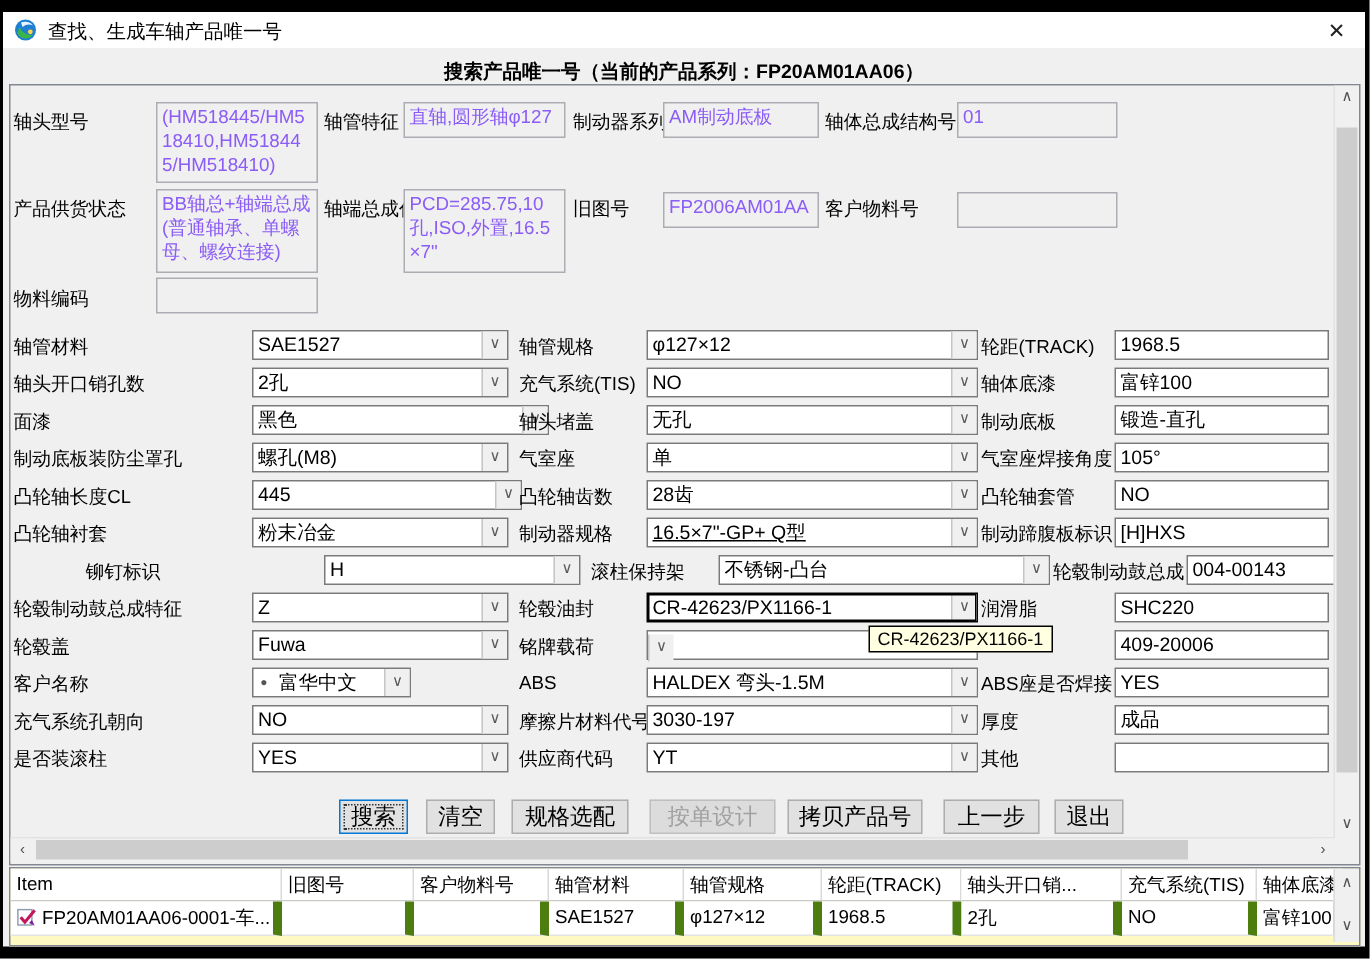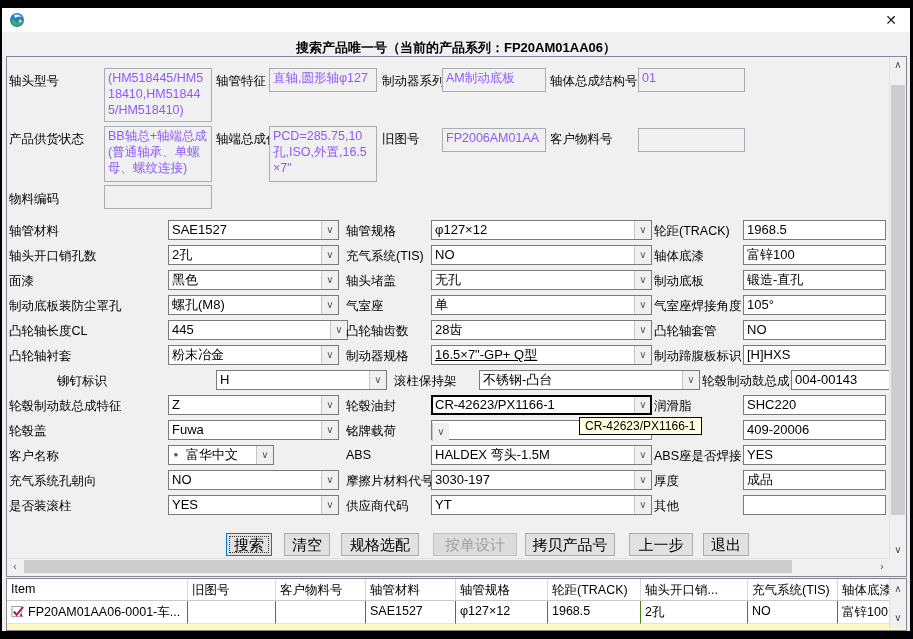--- a/index.html
+++ b/index.html
@@ -36,37 +36,38 @@
   .btn.focused{border:1px solid #0078d7;outline:1px dotted #333;outline-offset:-4px;}
   .btn.disabled{background:#dcdcdc;color:#a0a0a0;border-color:#bfbfbf;cursor:default;}
   .vscroll{position:absolute;right:0;top:0;width:16px;height:501px;background:#f0f0f0;border-left:1px solid #e2e2e2;}
   .hscroll{position:absolute;left:0;top:501px;width:883px;height:16px;background:#f0f0f0;border-top:1px solid #e2e2e2;}
   .sbarrow{position:absolute;color:#505050;font-size:10px;text-align:center;background:#f0f0f0;}
   .sbthumb{position:absolute;background:#cdcdcd;}
   .tbl{position:absolute;left:4px;top:570px;width:899px;height:51px;background:#fef9c3;
        border:1px solid #828790;overflow:hidden;}
   .tbl .hcell{position:absolute;top:0;height:22px;border-right:1px solid #d9d9d9;border-bottom:1px solid #c9c9c9;
               background:#fff;font-size:12.5px;padding:3px 4px 0 4px;box-sizing:border-box;white-space:nowrap;overflow:hidden;}
-  .tbl .dcell{position:absolute;top:22px;height:23px;border-right:1px solid #4d7c0f;border-bottom:1px solid #e3e3e3;
+  .tbl .dcell{position:absolute;top:22px;height:23px;border-right:6px solid #4d7c0f;border-bottom:1px solid #e3e3e3;
               background:#fff;font-size:12.5px;padding:3px 4px 0 4px;box-sizing:border-box;white-space:nowrap;overflow:hidden;}
   .tbl .vsb{position:absolute;right:0;top:0;width:16px;height:49px;background:#f0f0f0;border-left:1px solid #dcdcdc;}
   .itemicon{display:inline-block;vertical-align:-3px;margin-right:3px;}
 </style>
 </head>
 <body>
 
 <div class="window">
 
   <div class="titlebar">
     <svg class="appicon" viewBox="0 0 16 16">
       <circle cx="8" cy="8" r="7" fill="#1f7fd0"></circle>
       <path d="M2.5 10 A6 6 0 0 0 13 11 A8 8 0 0 1 4 6 Z" fill="#39b54a"></path>
       <path d="M5 3 A6 5 0 0 1 13 5 A7 7 0 0 0 6 6 Z" fill="#e8f4ff"></path>
       <circle cx="11.2" cy="9.2" r="1.6" fill="#ffd34d"></circle>
     </svg>
+    <span class="title">查找、生成车轴产品唯一号</span>
     <span class="close">✕</span>
   </div>
 
   <div class="heading">搜索产品唯一号（当前的产品系列：FP20AM01AA06）</div>
 
   <div class="panel">
 
     <span class="ilabel" style="left:2px;top:16px;">轴头型号</span>
     <div class="rofield" style="left:97px;top:11px;width:100px;height:50px;">(HM518445/HM518410,HM518445/HM518410)</div>
     <span class="ilabel" style="left:209px;top:16px;">轴管特征</span>
@@ -112,21 +113,21 @@
           <div class="flabel" style="left: 339px;">充气系统(TIS)</div>
           <div class="combo" style="left: 424px; width: 221px;">
             <div class="val">NO</div>
             <div class="arrow">∨</div>
           </div>
           <div class="flabel" style="left: 647px;">轴体底漆</div>
           <div class="tinput" style="left: 736px; width: 143px;">富锌100</div>
         </div>
         <div class="form-row" style="top: 212px;">
           <div class="flabel" style="left: 2px;">面漆</div>
-          <div class="combo" style="left: 161px; width: 171px;">
+          <div class="combo" style="left: 161px; width: 198px;">
             <div class="val">黑色</div>
             <div class="arrow">∨</div>
           </div>
           <div class="flabel" style="left: 339px;">轴头堵盖</div>
           <div class="combo" style="left: 424px; width: 221px;">
             <div class="val">无孔</div>
             <div class="arrow">∨</div>
           </div>
           <div class="flabel" style="left: 647px;">制动底板</div>
           <div class="tinput" style="left: 736px; width: 143px;">锻造-直孔</div>

